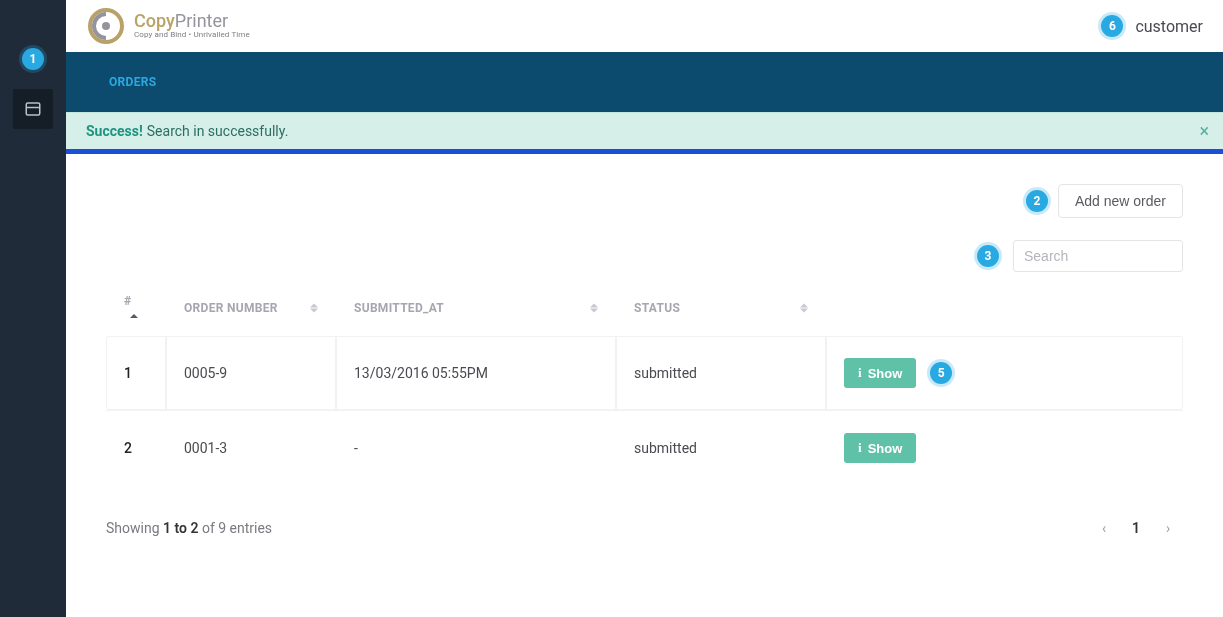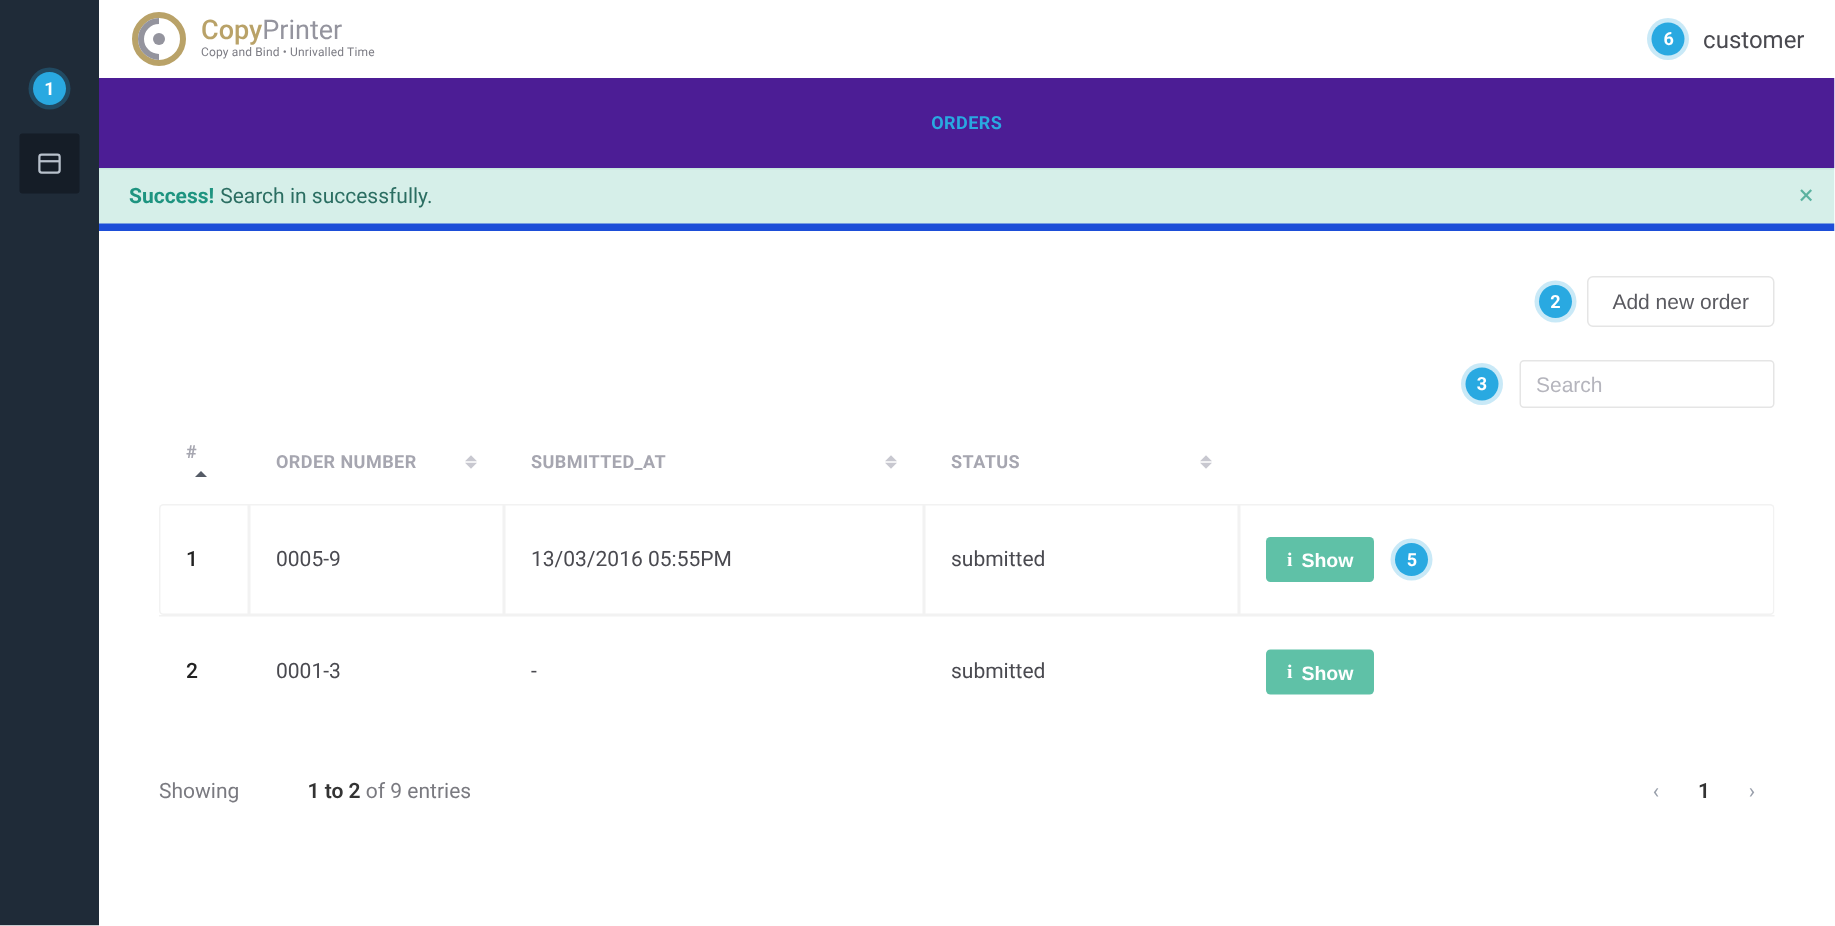--- a/index.html
+++ b/index.html
@@ -44,28 +44,27 @@
   .logo-text { line-height:1.05; }
   .logo-text .brand { font-size:18px; font-weight:500; }
   .logo-text .brand .c1 { color:#b9a268; }
   .logo-text .brand .c2 { color:#94949e; font-weight:400;}
   .logo-text .tag { font-size:8px; color:#7d7d85; letter-spacing:0.1px;}
   .user-area { display:flex; align-items:center; gap:12px;}
   .user-label { color:#4a4a50; font-size:16px;}
   
   .sub-header {
     height: 60px;
-    background:#4c1d95;
+    background:#0c4a6e;
     display:flex; align-items:center;
-    padding: 0 24px;
+    padding: 0 43px;
     font-size:12px;
     font-weight:700;
     letter-spacing:0.3px;
     color:#29a9e1;
-    justify-content:center;
   }
   
   .alert {
     background:#d6efe9;
     border-top:1px solid #c3e6dd;
     border-bottom:5px solid #1d4ed8;
     padding: 10px 40px 10px 20px;
     display:flex; align-items:center;
     position:relative;
     color:#2b6e62;
@@ -152,21 +151,21 @@
     display:inline-flex; align-items:center; gap:6px;
   }
   .btn-show .i { font-family:serif; font-weight:bold; font-style:normal;}
   
   .table-footer {
     display:flex; justify-content:space-between; align-items:center;
     padding-top:28px;
     color:#7a7a80;
     font-size:14px;
   }
-  .table-footer strong { color:#333; font-weight:600;margin-left:42px;}
+  .table-footer strong { color:#333; font-weight:600;}
   .pager { display:flex; align-items:center; gap:2px;}
   .pager-btn {
     width:30px; height:30px;
     display:flex; align-items:center; justify-content:center;
     border-radius:3px;
     color:#9aa0ac; cursor:pointer;
     font-size:14px;
   }
   .pager-btn.active { color:#333; font-weight:600;}
   

